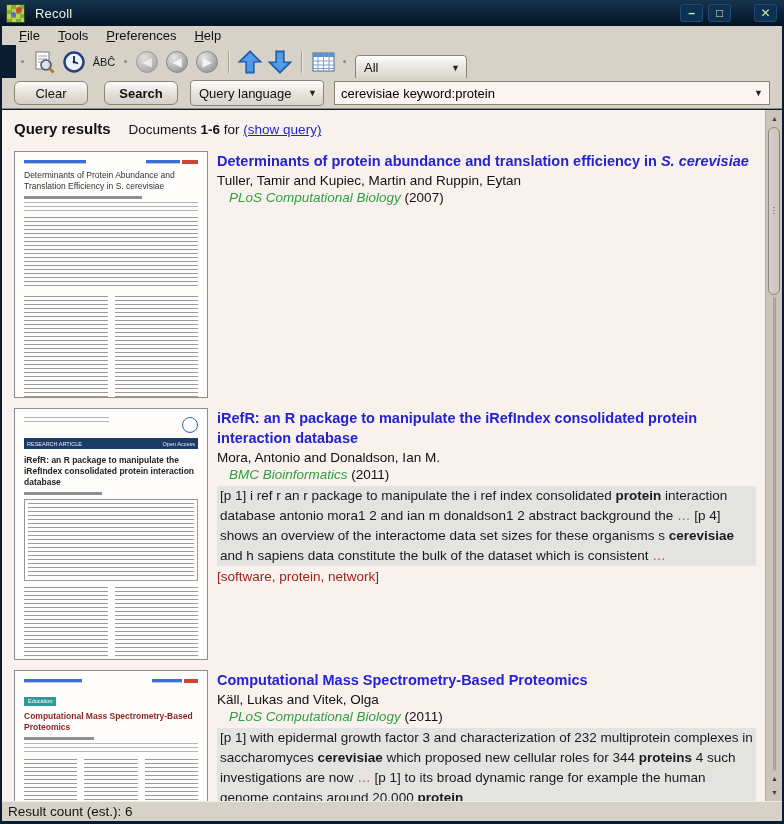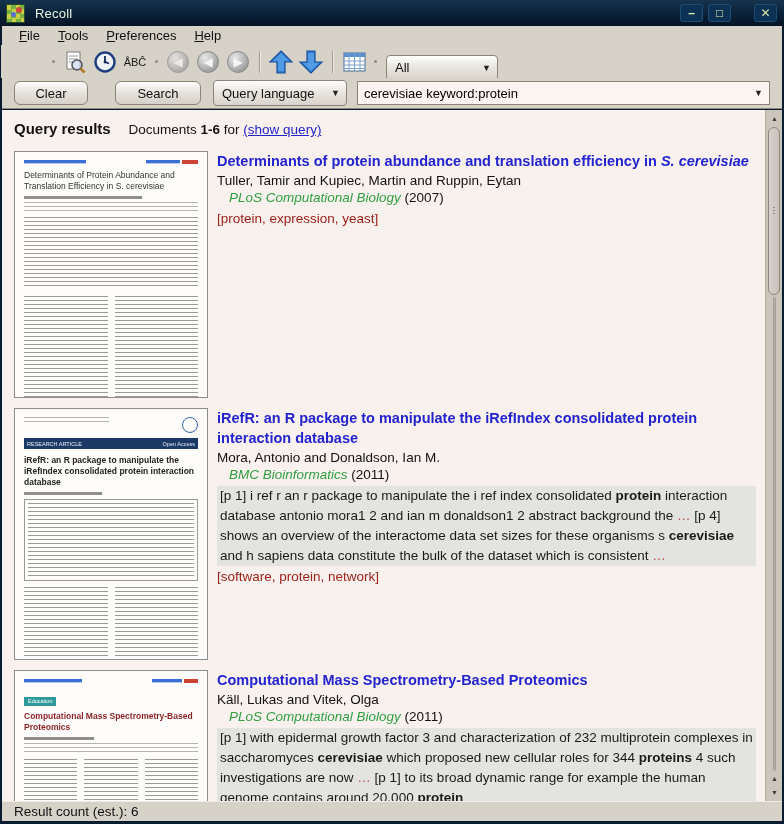--- a/index.html
+++ b/index.html
@@ -24,22 +24,22 @@
     line-height:1; cursor:default; }
   .winbtn.close { margin-left:18px; }
 
   
   .menubar { position:absolute; top:26px; left:2px; right:2px; height:19px; background:#d6d2c8;
     display:flex; align-items:center; font-size:13px; color:#111;padding-left:8px; }
   .menu-item { padding:1px 9px; }
   .menu-item .mn { text-decoration:underline; }
 
   
-  .toolbar { position:absolute; top:45px; left:1px; right:2px; height:33px; background:#d6d2c8;
-    display:flex; align-items:center;padding-left:46px; }
+  .toolbar { position:absolute; top:45px; left:16px; right:2px; height:33px; background:#d6d2c8;
+    display:flex; align-items:center; }
   .tb-handle { width:3px; height:3px; border-radius:50%; background:#8f8a80; margin:0 5px; }
   .tb-sep { width:1px; height:22px; background:#a39e93; margin:0 6px; box-shadow:1px 0 0 #ece9e2; }
   .tb-btn { width:30px; height:28px; display:flex; align-items:center; justify-content:center; }
   .spell-text { font-size:11px; color:#1a1a1a; letter-spacing:0; }
   .navcircle { width:22px; height:22px; border-radius:50%;
     background:radial-gradient(circle at 35% 30%, #e8e8e8, #9e9e9e 75%); border:1px solid #8a8a8a;
     color:#f4f4f4; display:flex; align-items:center; justify-content:center; font-size:12px; font-weight:bold; }
   .navcircle.dim { opacity:.75; }
   .combo { height:26px; border:1px solid #8a8478; border-radius:4px;
     background:linear-gradient(#ffffff,#e9e6df 45%,#d8d4cb); display:flex; align-items:center;
@@ -47,21 +47,21 @@
   .combo .arrow { margin-left:auto; font-size:9px; color:#222; padding-left:10px; }
   .combo-all { width:112px; margin-left:4px;margin-top:12px; }
 
   
   .searchbar { position:absolute; top:78px; left:2px; right:2px; height:31px; background:#d6d2c8;
     display:flex; align-items:center; border-bottom:1px solid #8f8a80; }
   .push-btn { height:24px; border:1px solid #8a8478; border-radius:6px;
     background:linear-gradient(#fdfdfc,#e7e4dd 45%,#d5d1c8); font-size:13px; color:#111;
     display:flex; align-items:center; justify-content:center; }
   .btn-clear { width:74px; margin-left:12px; }
-  .btn-search { width:86px; margin-left:27px; }
+  .btn-search { width:74px; margin-left:16px;font-weight:bold; }
   .combo-mode { width:134px; margin-left:12px; height:26px; }
   .query-combo { flex:1; margin-left:10px; margin-right:12px; height:24px; border:1px solid #8a8478;
     background:#fbf4f1; display:flex; align-items:center; font-size:13px; color:#000; padding:0 6px; }
   .query-combo .arrow { margin-left:auto; font-size:9px; color:#222; }
 
   
   .results { position:absolute; top:110px; left:2px; right:2px; bottom:23px; background:#f9f1ee;
     overflow:hidden; }
   .res-header { padding:10px 0 4px 12px; font-size:13.5px; color:#111; }
   .res-header .qr-title { font-size:15px; font-weight:bold; margin-right:14px; }
@@ -113,21 +113,21 @@
   .sc-thumb { position:absolute; left:2px; right:2px; top:17px; height:168px; border-radius:7px;
     background:linear-gradient(to right,#d8d2cc,#c9c2bb); border:1px solid #8d877d; }
   .sc-grip { position:absolute; left:4px; right:4px; top:50%; height:8px; margin-top:-4px;
     background:repeating-linear-gradient(to bottom,#97918a 0,#97918a 1px,transparent 1px,transparent 3px); }
   .sc-track-line { position:absolute; left:7px; top:187px; bottom:30px; width:3px;
     background:#b9b2a8; border-radius:2px; border:1px solid #a39d92; }
 
   
   .statusbar { position:absolute; left:2px; right:2px; bottom:3px; height:20px; background:#d6d2c8;
     border-top:1px solid #efece6; display:flex; align-items:center; font-size:13.5px; color:#111;
-    padding-left:12px; }
+    padding-left:6px; }
 
   svg { display:block; }
 </style>
 </head>
 <body>
 
 <div class="window">
 
   <div class="titlebar">
     <div class="app-icon"></div>
@@ -251,21 +251,20 @@
           <div class="cols">
             <div class="tl" style="height:112px;flex:1"></div>
             <div class="tl" style="height:112px;flex:1"></div>
           </div>
         </div>
       </div>
       <div class="rtext">
         <div class="rtitle"><span>Determinants of protein abundance and translation efficiency in </span><span class="si">S. cerevisiae</span></div>
         <div class="rauthors">Tuller, Tamir and Kupiec, Martin and Ruppin, Eytan</div>
         <div class="rjournal"><span class="jname">PLoS Computational Biology</span><span class="jyear"> (2007)</span></div>
-        <div class="rkeywords">[protein, expression, yeast]</div>
       </div>
     </div>
 
     <div class="result">
       <div class="thumb t2">
         <div class="thumb-pad">
           <div class="th-head" style="margin-bottom:2px">
             <div class="tl-light" style="width:85px;height:8px"></div>
             <div class="bmc-logo"></div>
           </div>

